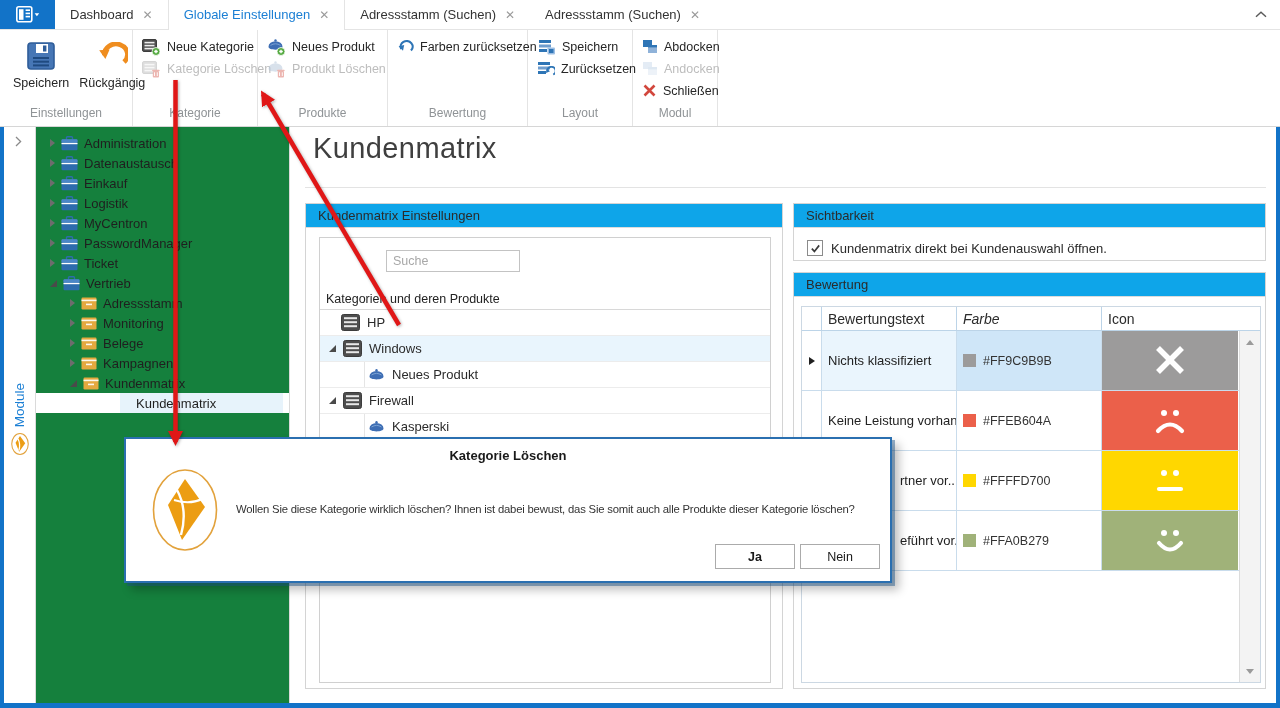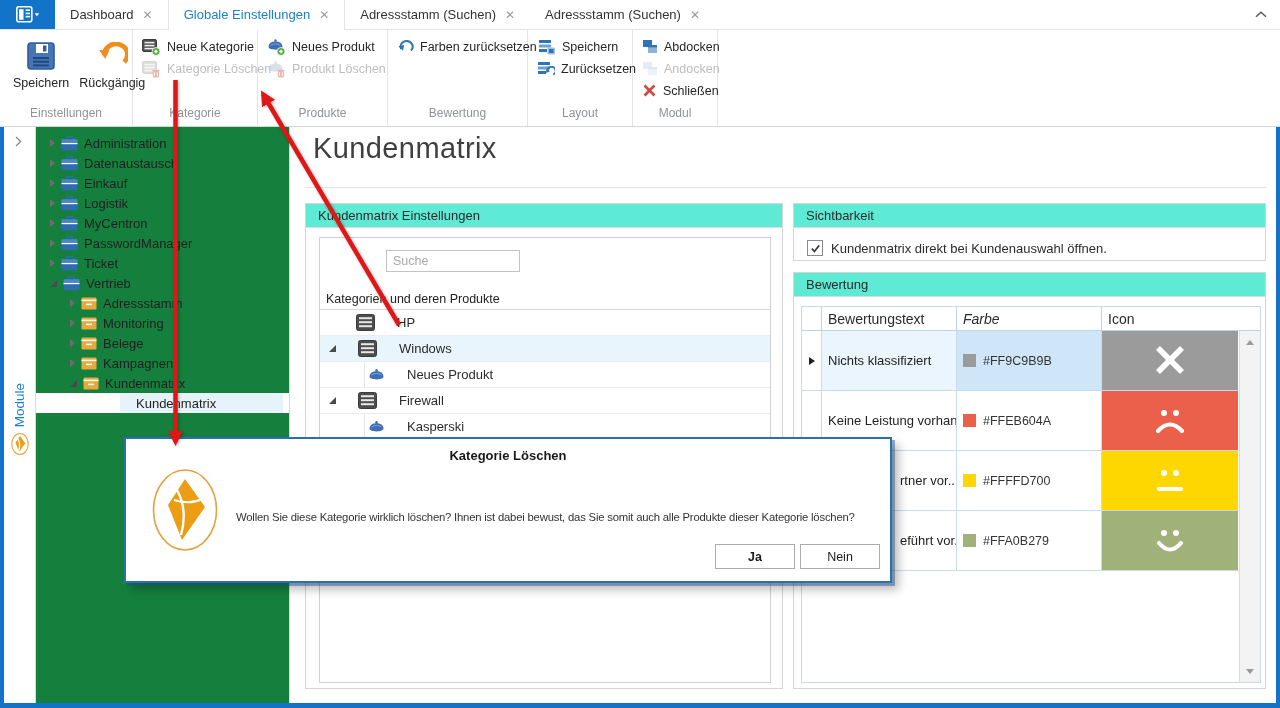--- a/index.html
+++ b/index.html
@@ -51,32 +51,32 @@
   .exp-c{width:0;height:0;border-top:4px solid transparent;border-bottom:4px solid transparent;border-left:5px solid #6d6d6d;flex:none;}
   .exp-e{width:0;height:0;border-left:7px solid transparent;border-bottom:7px solid #4a4a4a;flex:none;}
   .exp-sp{width:5px;flex:none;}
   .nav-ic{display:flex;flex:none;}
 
   
   .content{position:absolute;left:290px;top:127px;width:986px;height:576px;background:#fff;}
   .page-title{position:absolute;left:23px;top:5px;font-size:29px;font-weight:300;color:#3f3f3f;letter-spacing:.4px;}
   .title-rule{position:absolute;left:15px;right:10px;top:60px;border-top:1px solid #e3e3e3;}
   .panel{position:absolute;border:1px solid #d4d4d4;background:#fff;box-sizing:border-box;}
-  .panel-hd{height:23px;line-height:23px;padding:0 12px;border-bottom:1px solid #dcdcdc;background:#5eead4;font-size:13px;color:#2b2b2b;}
+  .panel-hd{height:23px;line-height:23px;padding:0 12px;border-bottom:1px solid #dcdcdc;background:#0ea5e9;font-size:13px;color:#2b2b2b;}
 
   
   .p-settings{left:15px;top:76px;width:478px;height:486px;}
   .inner-box{position:absolute;left:13px;top:33px;width:452px;height:446px;border:1px solid #d0d0d0;box-sizing:border-box;}
   .search{position:absolute;left:66px;top:12px;width:120px;height:20px;border:1px solid #c3c3c3;padding:0 6px;
           font-family:"Liberation Sans",sans-serif;font-size:12.5px;color:#333;outline:none;}
   .search::placeholder{color:#a8a8a8;}
   .cat-hd{position:absolute;left:0;right:0;top:52px;height:19px;line-height:18px;padding-left:6px;
           border-bottom:1px solid #d8d8d8;font-size:12.5px;color:#222;}
   .cat-rows{position:absolute;left:0;right:0;top:72px;}
-  .cat-row{position:relative;height:26px;display:flex;align-items:center;gap:22px;border-bottom:1px solid #ececec;
+  .cat-row{position:relative;height:26px;display:flex;align-items:center;gap:7px;border-bottom:1px solid #ececec;
            box-sizing:border-box;cursor:pointer;}
   .cat-row.sel{background:#e9f5fd;}
   .cat-row.cat{padding-left:9px;}
   .cat-row.prod{padding-left:48px;}
   .cat-row.prod::before{content:"";position:absolute;left:44px;top:0;bottom:0;width:1px;background:#e5e5e5;}
 
   
   .p-vis{left:503px;top:76px;width:473px;height:58px;}
   .vis-row{position:absolute;left:13px;top:36px;display:flex;align-items:center;gap:8px;}
   .cbx{width:14px;height:14px;border:1px solid #8b8b8b;background:#fff;display:flex;align-items:center;justify-content:center;cursor:pointer;flex:none;}
@@ -102,21 +102,21 @@
   .sb-up{top:2px;}.sb-down{bottom:2px;}
   .tri-up{width:0;height:0;border-left:4px solid transparent;border-right:4px solid transparent;border-bottom:5px solid #9a9a9a;}
   .tri-down{width:0;height:0;border-left:4px solid transparent;border-right:4px solid transparent;border-top:5px solid #9a9a9a;}
 
   
   .dialog{position:absolute;left:124px;top:437px;width:768px;height:146px;background:#fff;
           border:2px solid #2a6fb0;box-sizing:border-box;z-index:40;
           box-shadow:3px 3px 0 rgba(26,83,134,.45),7px 7px 9px rgba(0,0,0,.25);}
   .dlg-title{position:absolute;left:0;right:0;top:9px;text-align:center;font-weight:bold;font-size:13px;color:#1a1a1a;}
   .dlg-logo{position:absolute;left:26px;top:29px;}
-  .dlg-msg{position:absolute;left:110px;top:64px;right:8px;font-size:11.3px;letter-spacing:-.2px;white-space:nowrap;color:#333;margin-top:8px;}
+  .dlg-msg{position:absolute;left:110px;top:64px;right:8px;font-size:11.3px;letter-spacing:-.2px;white-space:nowrap;color:#333;}
   .dlg-btn{position:absolute;width:80px;height:25px;border:1px solid #ababab;background:#fff;display:flex;
            align-items:center;justify-content:center;font-size:12.5px;color:#1a1a1a;cursor:pointer;box-sizing:border-box;}
   .dlg-yes{left:589px;top:105px;font-weight:bold;text-align:right;}
   .dlg-no{left:674px;top:105px;}
 
   
   .arrows{position:absolute;left:0;top:0;z-index:60;pointer-events:none;
           filter:drop-shadow(1.5px 1.5px 1.5px rgba(0,0,0,.3));}
 </style>
 </head>

